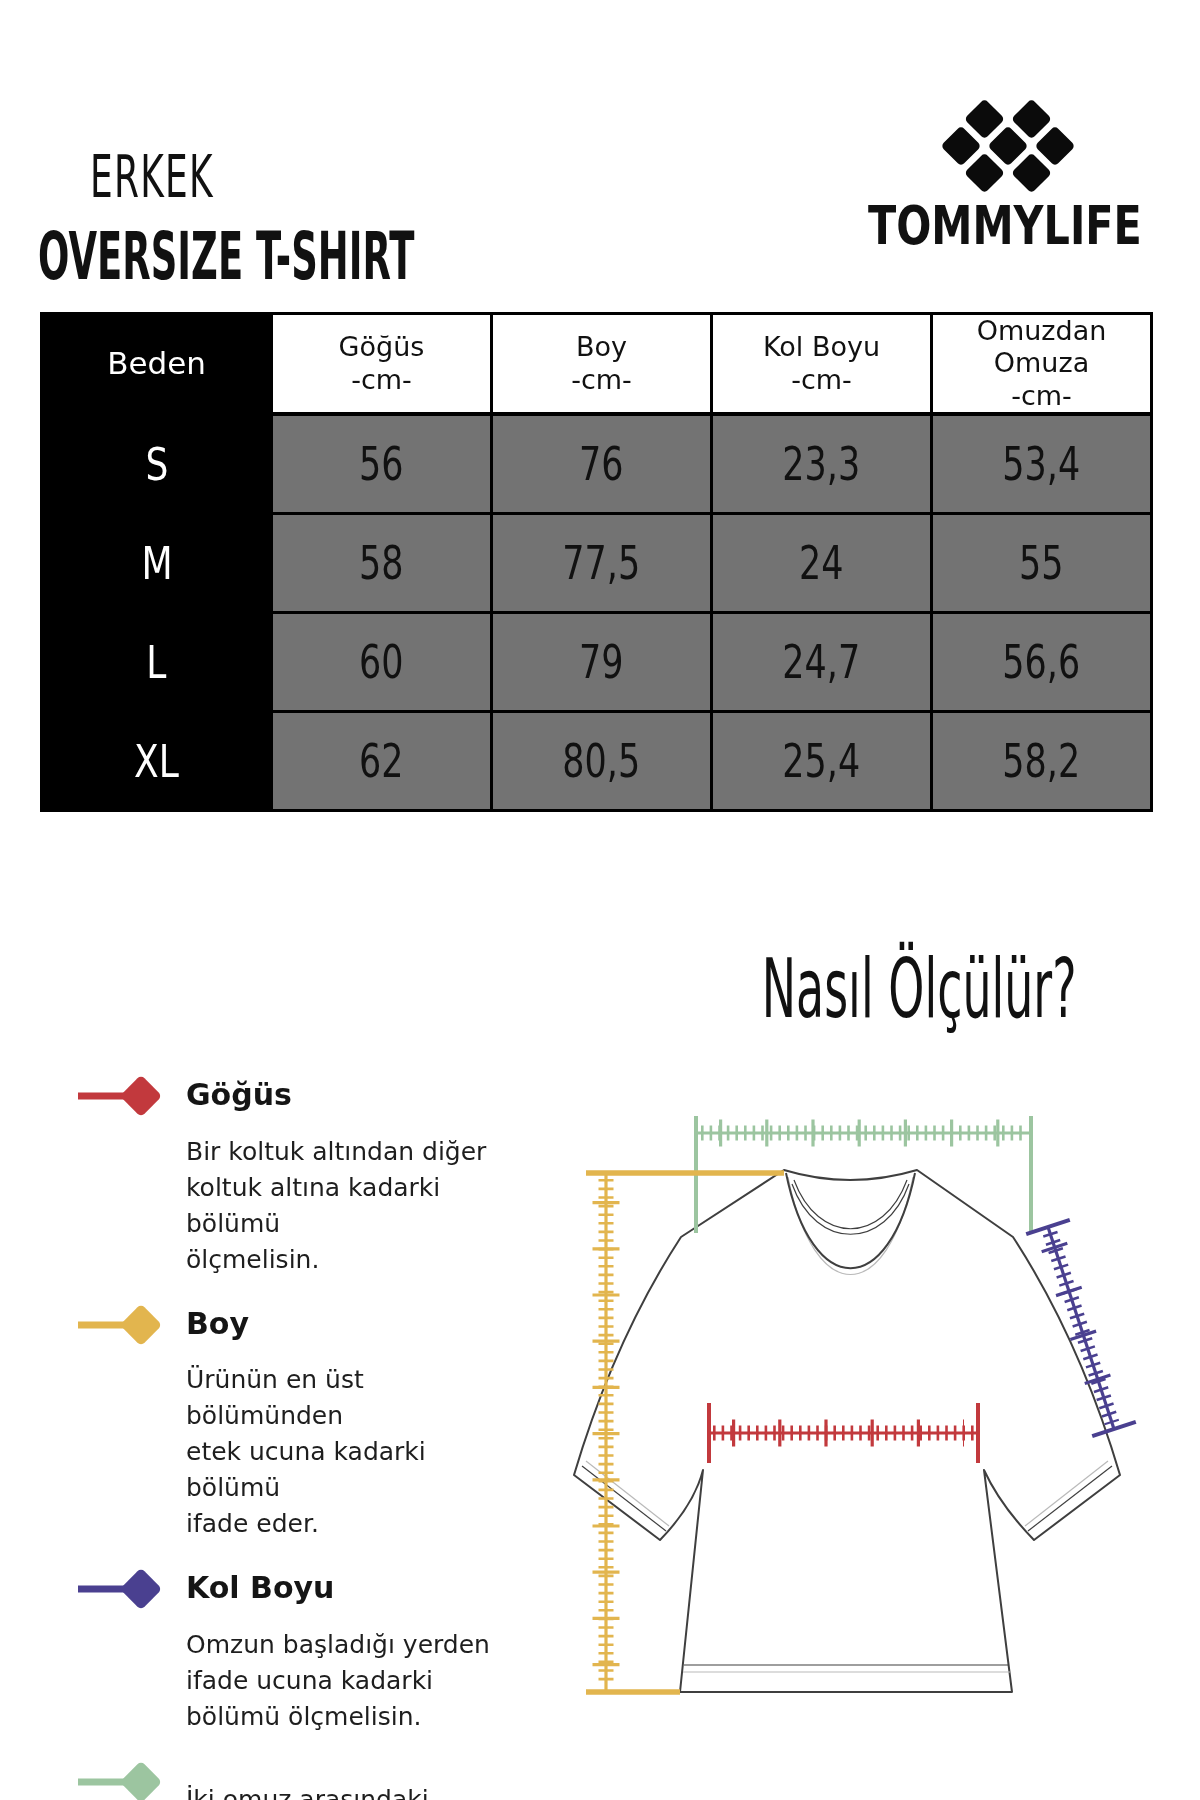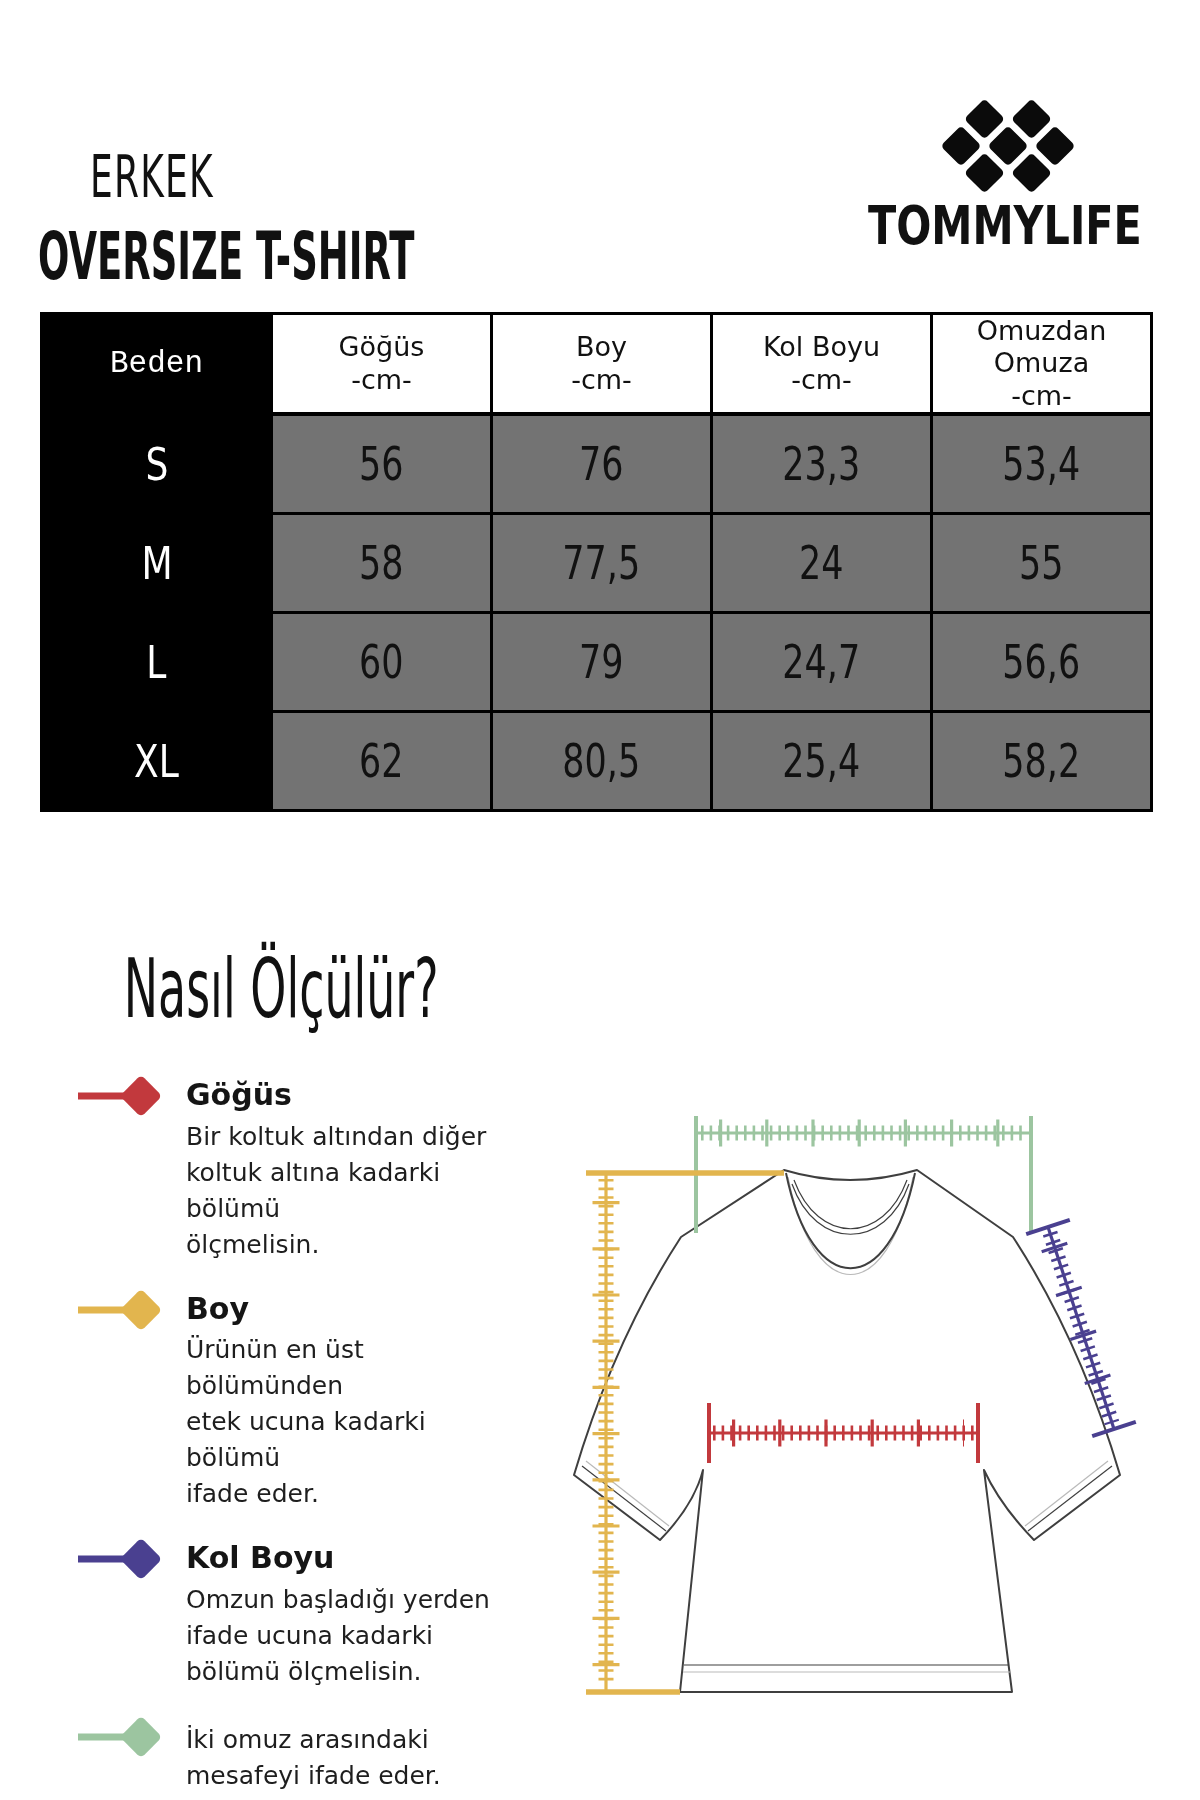--- a/index.html
+++ b/index.html
@@ -19,33 +19,33 @@
   #brand-logo{left:938px;top:98px;}
   #brand-name{left:868px;top:197px;font-size:53px;font-weight:800;line-height:1.1;}
   #brand-name .condense{transform:scaleX(0.78);}
 
   
   #size-table{left:40px;top:312px;border-collapse:collapse;table-layout:fixed;}
   #size-table td,#size-table th{border:3px solid #000;text-align:center;vertical-align:middle;padding:0;}
   #size-table th{background:#fff;font-weight:400;font-size:27px;line-height:1.2;white-space:pre-line;height:88px;border-bottom-width:4px;}
   #size-table td{height:96px;background:#737373;}
   #size-table .col-size{background:#000;color:#fff;border-color:#000;}
-  #size-table th.col-size{font-size:31px;font-family:Liberation Mono, monospace;}
+  #size-table th.col-size{font-size:31px;}
   #size-table td.col-size .sz{display:inline-block;font-size:44px;transform:scaleX(0.82);transform-origin:center;}
   #size-table td .num{display:inline-block;font-size:46px;transform:scaleX(0.76);transform-origin:center;}
 
   
-  #howto-title{left:0;top:944px;width:1200px;text-align:left;font-size:82px;font-weight:400;line-height:1.1;}
+  #howto-title{left:0;top:944px;width:1200px;text-align:right;font-size:82px;font-weight:400;line-height:1.1;}
   #howto-title .condense{transform-origin:center top;transform:scaleX(0.56);}
 
   #legend{left:75px;top:1076px;width:450px;}
   .leg-item{display:flex;align-items:flex-start;gap:16px;margin-bottom:27px;}
   .leg-marker{flex:0 0 auto;margin-top:-7px;}
   .leg-title{font-size:30px;font-weight:700;line-height:1.25;color:#151515;}
-  .leg-desc{font-size:25px;line-height:36px;color:#1e1e1e;white-space:pre-line;margin-top:5px;}
+  .leg-desc{font-size:25px;line-height:36px;color:#1e1e1e;white-space:pre-line;margin-top:20px;}
 
   
   .spine{fill:none;stroke-width:3.2;}
   .tmin{fill:none;stroke-width:15;stroke-dasharray:2.6 6;}
   .tmaj{fill:none;stroke-width:27;stroke-dasharray:3.2 43;}
   .endbar{stroke-width:4;}
   .endbar-thick{stroke-width:5.5;}
   .shirt-line{fill:none;stroke:#3f3f3f;stroke-width:2;stroke-linejoin:round;}
   .stitch{fill:none;stroke:#3f3f3f;stroke-width:1.2;}
   .stitch-light{fill:none;stroke:#b9b9b9;stroke-width:1.2;}

